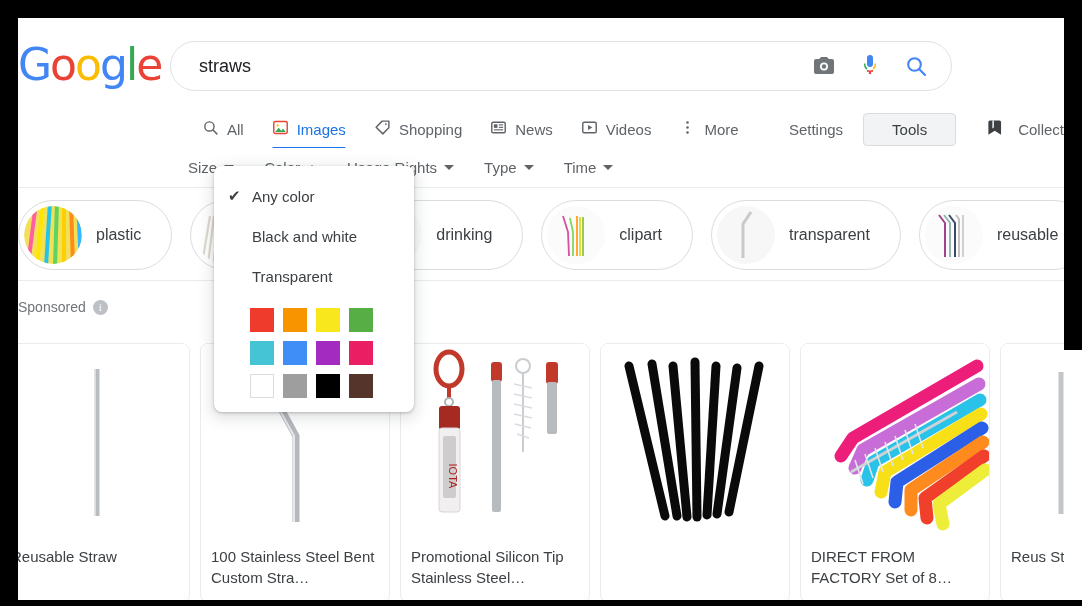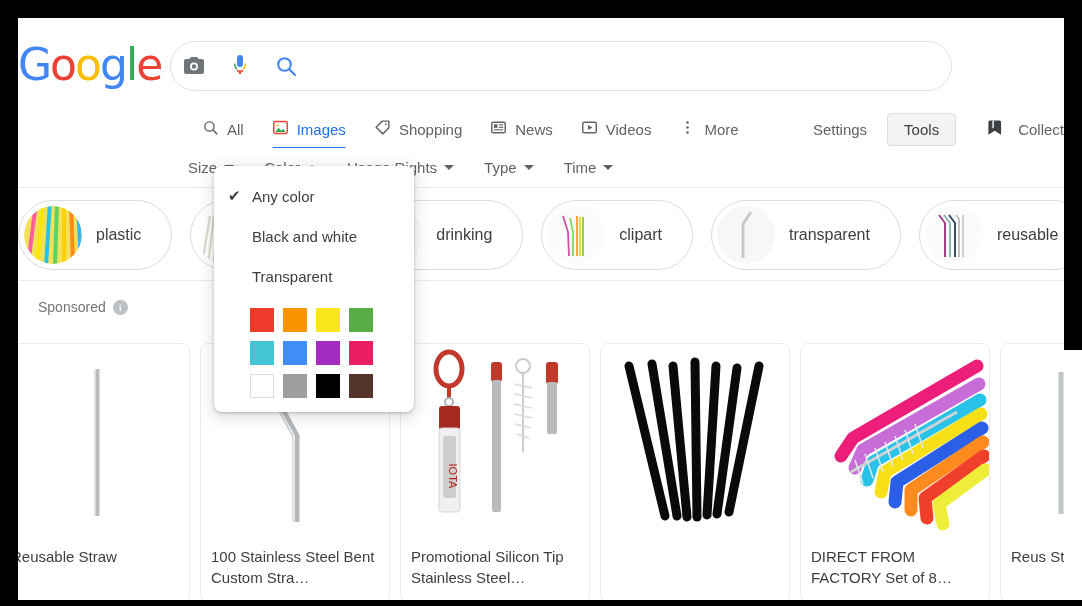--- a/index.html
+++ b/index.html
@@ -74,21 +74,21 @@
   .tab.active::after {
     content: ""; position: absolute;
     left: 14px; right: 14px; bottom: -2px;
     height: 3px; background: #1a73e8; border-radius: 2px;
   }
   .rightnav { display: flex; align-items: center; margin-left: auto; padding-right: 0px; }
   .navlink { font-size: 15px; color: #5f6368; padding: 0 16px; cursor: pointer; white-space: nowrap; }
   .tools-btn {
     font-size: 15px; color: #3c4043; background: #f1f3f4;
     border: 1px solid #dadce0; border-radius: 4px;
-    padding: 7px 16px; cursor: pointer; margin-left: 4px;
+    padding: 7px 28px; cursor: pointer; margin-left: 4px;
   }
   .collections {
     display: flex; align-items: center; gap: 13px;
     font-size: 15px; color: #5f6368; margin-left: 30px;
     cursor: pointer; white-space: nowrap;
   }
 
   
   .filterbar {
     position: absolute; left: 0; top: 130px;
@@ -125,21 +125,21 @@
     width: 58px; height: 58px; border-radius: 50%;
     margin: 5px 14px 5px 5px; flex: 0 0 auto;
     background: #fafafa; overflow: hidden; position: relative;
   }
   .chip-label { font-size: 16px; color: #3c4043; white-space: nowrap; }
 
   
   .sponsored {
     position: absolute; left: 0; top: 281px;
     display: flex; align-items: center; gap: 7px;
-    font-size: 14px; color: #70757a; margin-left: 20px;
+    font-size: 14px; color: #70757a;
   }
   .info-dot {
     width: 15px; height: 15px; border-radius: 50%;
     background: #bdc1c6; color: #fff; font-size: 11px;
     display: flex; align-items: center; justify-content: center;
     font-family: "Liberation Serif", serif; cursor: pointer;
   }
 
   
   .results {
@@ -190,20 +190,21 @@
 
   <div class="page">
 
     <div class="header">
 
       <div class="logo">
         <span class="b">G</span><span class="r">o</span><span class="y">o</span><span class="b">g</span><span class="g">l</span><span class="r">e</span>
       </div>
 
       <div class="searchbar">
+        <input class="search-input" type="text" value="straws" style="">
 
         <span class="sb-icon">
           <svg width="24" height="24" viewBox="0 0 24 24">
             <path fill="#70757a" d="M9 3L7.2 5H4a2 2 0 0 0-2 2v11a2 2 0 0 0 2 2h16a2 2 0 0 0 2-2V7a2 2 0 0 0-2-2h-3.2L15 3H9z"></path>
             <circle cx="12" cy="12.5" r="4" fill="#fff"></circle>
             <circle cx="12" cy="12.5" r="2.2" fill="#70757a"></circle>
           </svg>
         </span>
 
         <span class="sb-icon">

